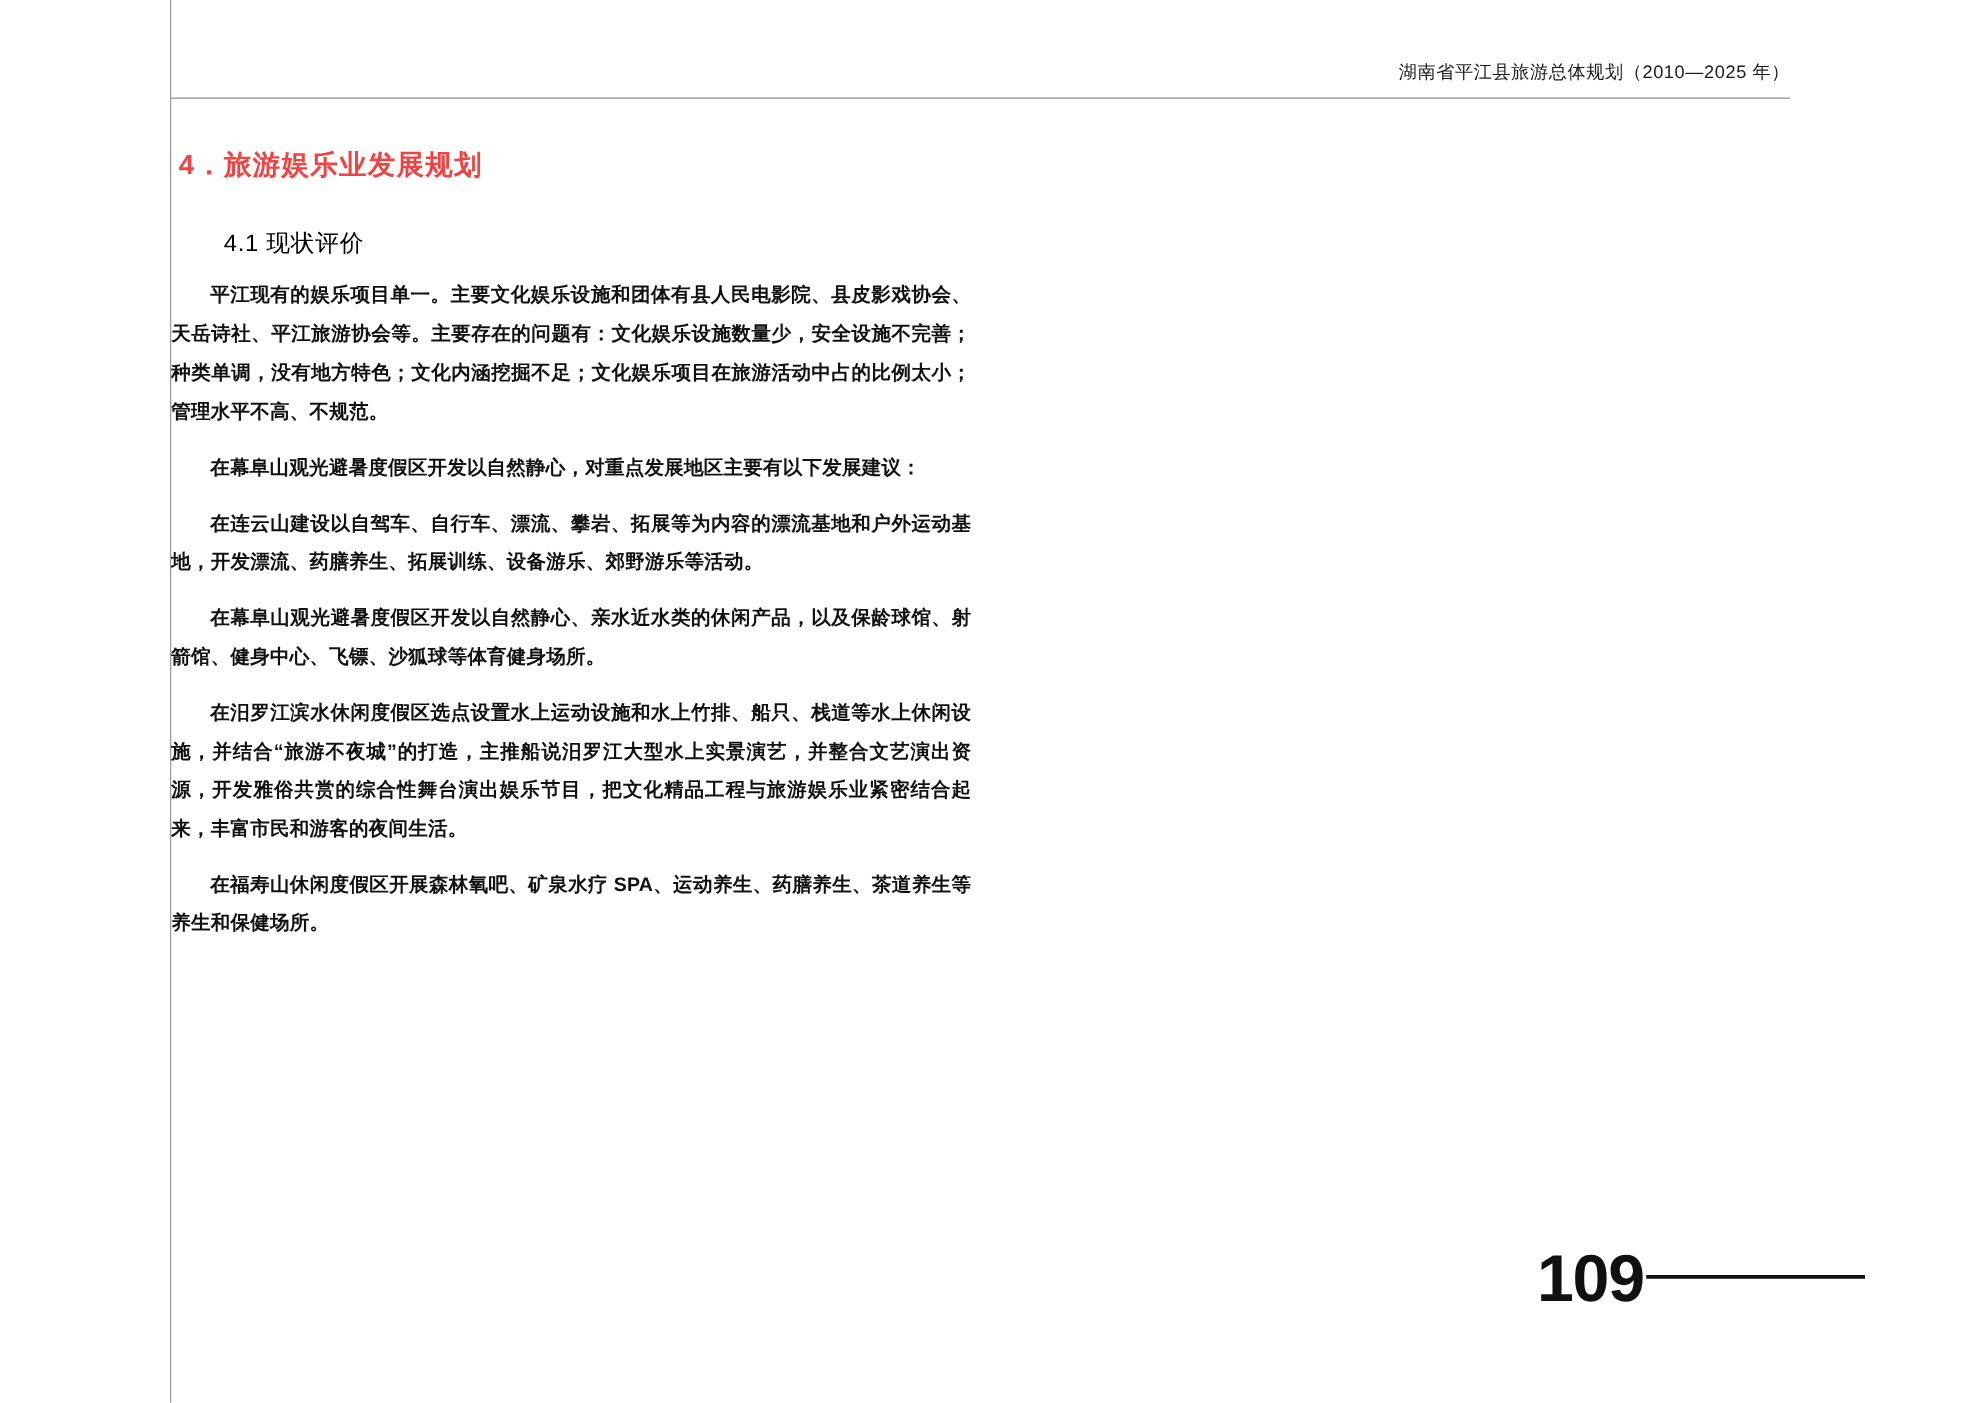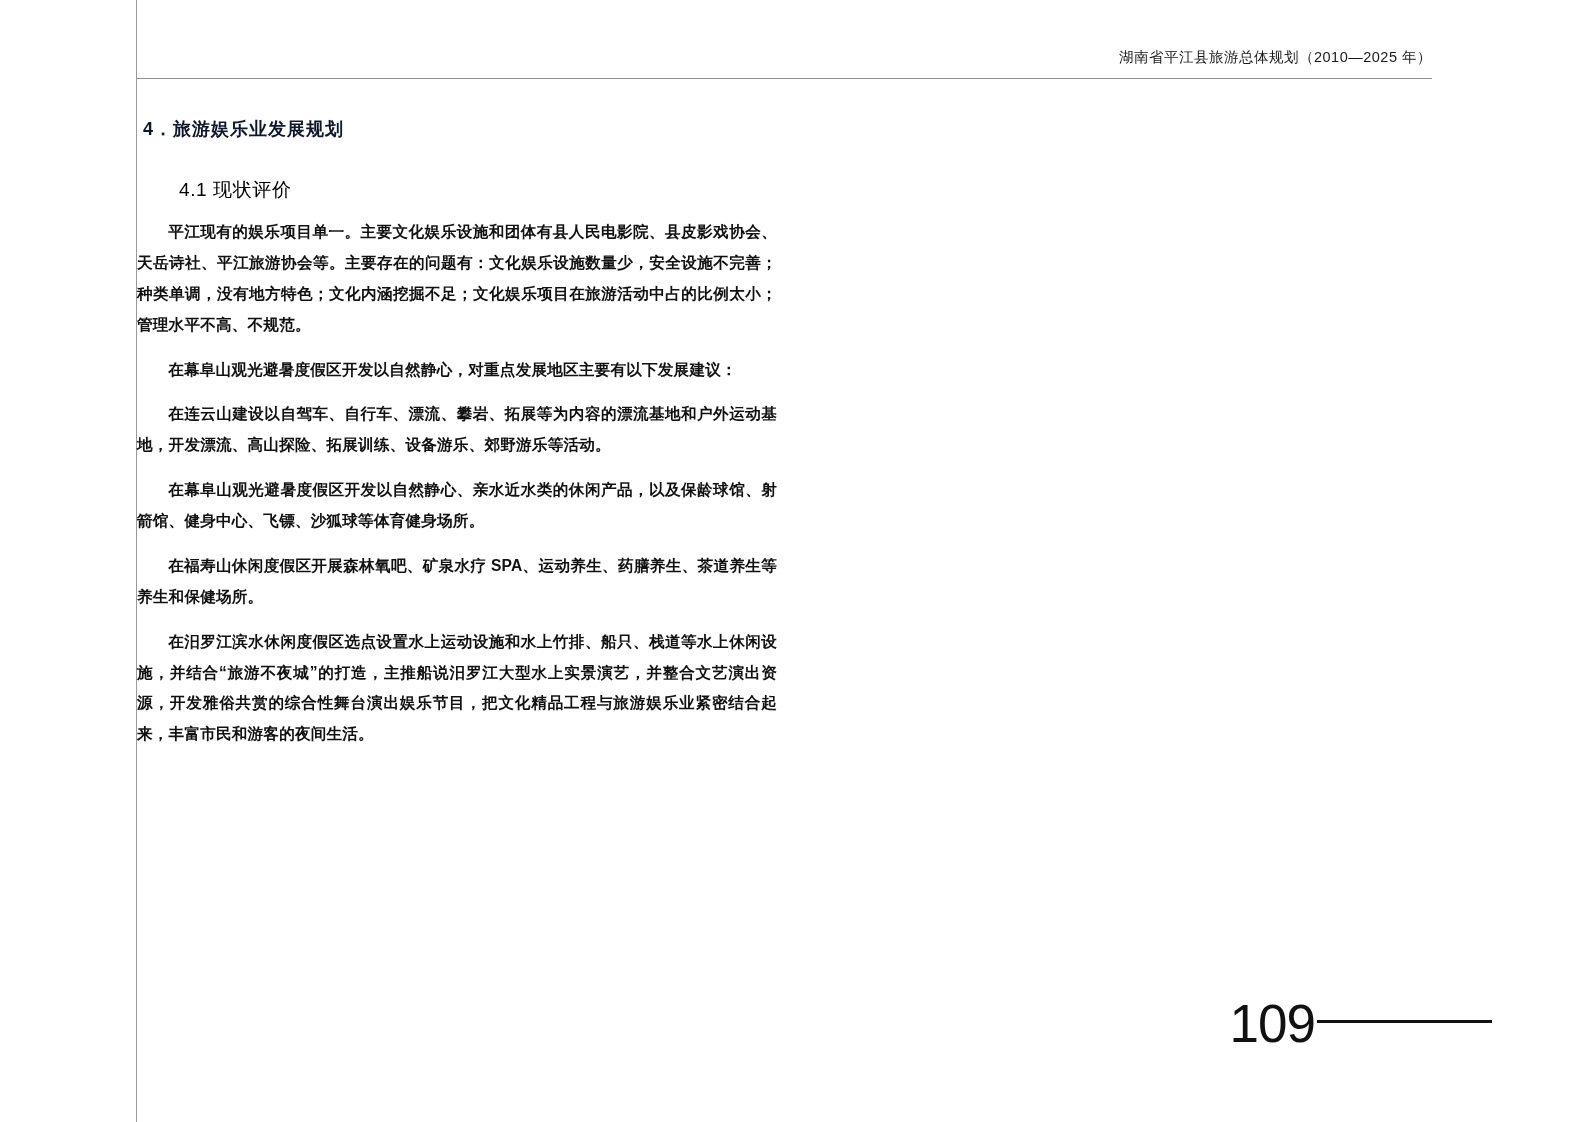--- a/index.html
+++ b/index.html
@@ -59,25 +59,25 @@
   }
   
   .content {
     position: absolute;
     left: 137px;
     top: 118px;
     width: 640px;
   }
   h1.section-title {
     margin: 0 0 0 6px;
-    font-size: 18px;
+    font-size: 22px;
     font-weight: bold;
     letter-spacing: 1px;
     line-height: 1.3;
-    color: #0f172a;
+    color: #ef4444;
   }
   h2.sub-title {
     margin: 36px 0 10px 42px;
     font-size: 19px;
     font-weight: normal;
     letter-spacing: 0.6px;
     line-height: 1.35;
     color: #000000;
   }
   p.body-text {
@@ -97,21 +97,21 @@
   
   .page-number-wrap {
     position: absolute;
     right: 95px;
     bottom: 72px;
     display: flex;
     align-items: center;
   }
   .page-number {
     font-size: 53px;
-    font-weight: normal;
+    font-weight: bold;
     letter-spacing: -1px;
     color: #111111;
     line-height: 1;
   }
   .page-number-rule {
     width: 175px;
     height: 3px;
     background: #111111;
     margin-left: 2px;
     margin-bottom: 4px;
@@ -133,24 +133,24 @@
 
     <h1 class="section-title">4．旅游娱乐业发展规划</h1>
 
     <h2 class="sub-title">4.1 现状评价</h2>
     <div class="para-block">
       <p class="body-text">平江现有的娱乐项目单一。主要文化娱乐设施和团体有县人民电影院、县皮影戏协会、天岳诗社、平江旅游协会等。主要存在的问题有：文化娱乐设施数量少，安全设施不完善；种类单调，没有地方特色；文化内涵挖掘不足；文化娱乐项目在旅游活动中占的比例太小；管理水平不高、不规范。</p>
     </div>
 
     <div class="para-block">
       <p class="body-text">在幕阜山观光避暑度假区开发以自然静心，对重点发展地区主要有以下发展建议：</p>
-      <p class="body-text">在连云山建设以自驾车、自行车、漂流、攀岩、拓展等为内容的漂流基地和户外运动基地，开发漂流、高山探险、拓展训练、设备游乐、郊野游乐等活动。</p>
+      <p class="body-text">在连云山建设以自驾车、自行车、漂流、攀岩、拓展等为内容的漂流基地和户外运动基地，开发漂流、药膳养生、拓展训练、设备游乐、郊野游乐等活动。</p>
       <p class="body-text">在幕阜山观光避暑度假区开发以自然静心、亲水近水类的休闲产品，以及保龄球馆、射箭馆、健身中心、飞镖、沙狐球等体育健身场所。</p>
+      <p class="body-text">在汨罗江滨水休闲度假区选点设置水上运动设施和水上竹排、船只、栈道等水上休闲设施，并结合“旅游不夜城”的打造，主推船说汨罗江大型水上实景演艺，并整合文艺演出资源，开发雅俗共赏的综合性舞台演出娱乐节目，把文化精品工程与旅游娱乐业紧密结合起来，丰富市民和游客的夜间生活。</p>
       <p class="body-text">在福寿山休闲度假区开展森林氧吧、矿泉水疗 SPA、运动养生、药膳养生、茶道养生等养生和保健场所。</p>
-      <p class="body-text">在汨罗江滨水休闲度假区选点设置水上运动设施和水上竹排、船只、栈道等水上休闲设施，并结合“旅游不夜城”的打造，主推船说汨罗江大型水上实景演艺，并整合文艺演出资源，开发雅俗共赏的综合性舞台演出娱乐节目，把文化精品工程与旅游娱乐业紧密结合起来，丰富市民和游客的夜间生活。</p>
     </div>
 
   </div>
 
   <div class="page-number-wrap">
     <div class="page-number">109</div>
     <div class="page-number-rule"></div>
   </div>
 
 </div>

